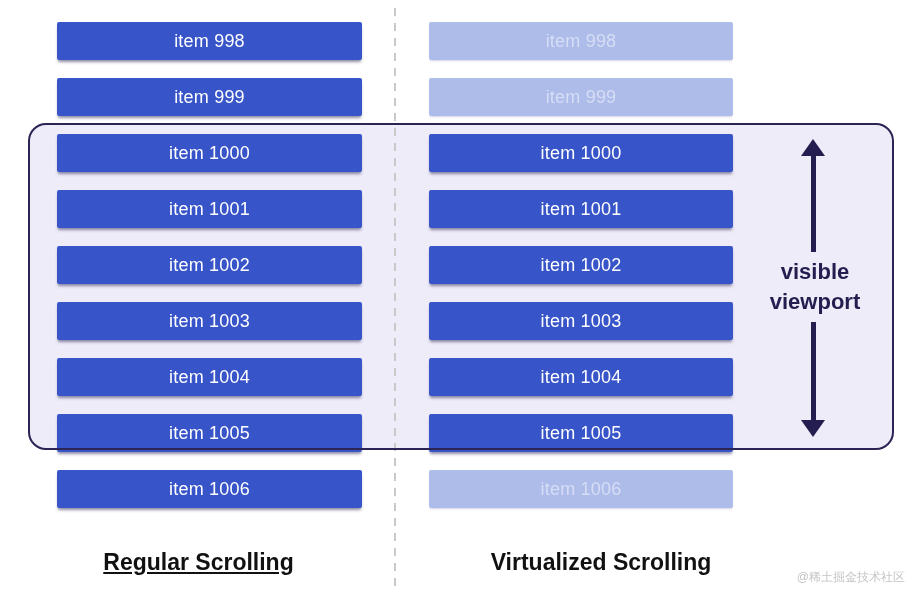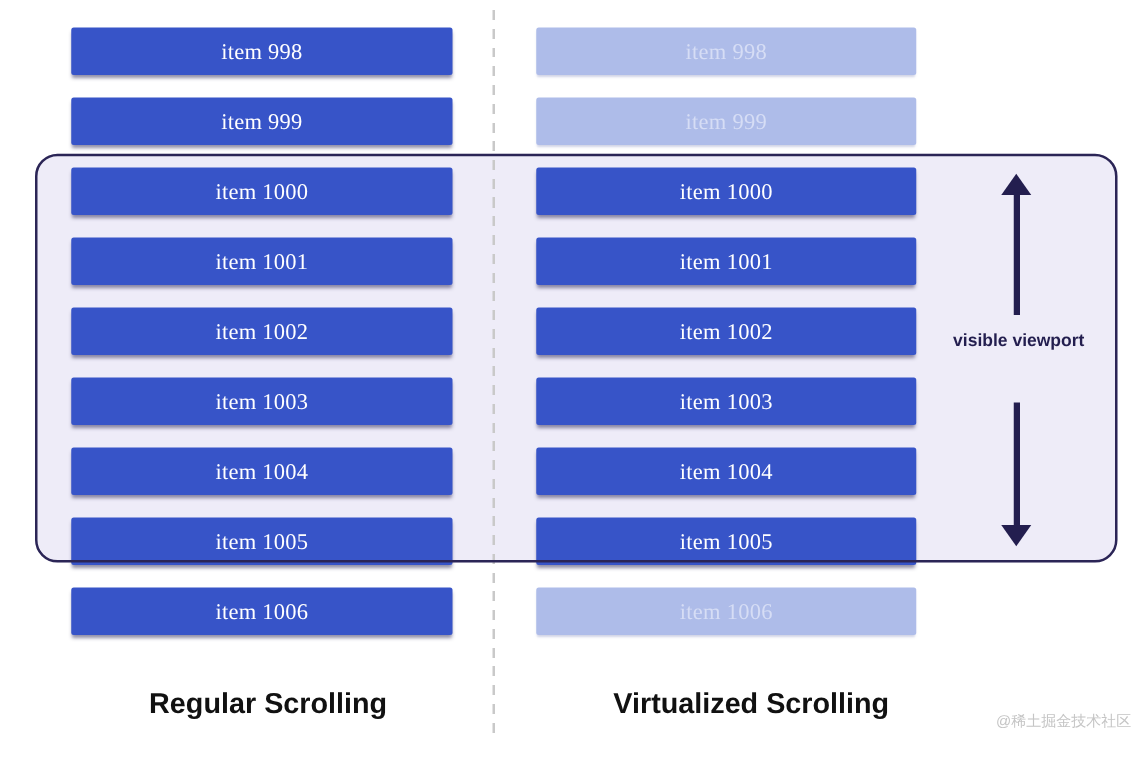--- a/index.html
+++ b/index.html
@@ -50,21 +50,20 @@
     border: 2px solid var(--viewport-border, #2b2556);
     z-index: 3;
     pointer-events: none;
   }
 
   
   .col-items {
     position: absolute;
     inset: 0;
     z-index: 2;
-    font-family: Liberation Serif, serif;
   }
   .bar {
     position: absolute;
     height: 38px;
     box-sizing: border-box;
     display: flex;
     align-items: center;
     justify-content: center;
     font-size: 18px;
     letter-spacing: 0.2px;
@@ -101,38 +100,38 @@
   }
   .arrow-head.up   { top: 139px; border-bottom: 17px solid var(--arrow, #231e4f); }
   .arrow-head.down { top: 420px; border-top: 17px solid var(--arrow, #231e4f); }
 
   .viewport-label {
     position: absolute;
     left: 740px;
     top: 257px;
     width: 150px;
     text-align: center;
-    font-size: 14px;
+    font-size: 22px;
     font-weight: bold;
     line-height: 30px;
     color: var(--arrow, #231e4f);
     z-index: 2;
   }
 
   
   .heading {
     position: absolute;
     top: 549px;
     font-size: 23px;
     font-weight: bold;
     color: var(--heading, #111111);
     text-align: center;
     z-index: 2;
   }
-  .heading.left  { left: 62px;  width: 305px; }
+  .heading.left  { left: 46px;  width: 305px; text-decoration: underline; }
   .heading.right { left: 449px; width: 304px; }
 
   .watermark {
     position: absolute;
     left: 690px;
     top: 569px;
     width: 215px;
     text-align: right;
     font-size: 12px;
     color: var(--watermark, #c5c5c5);

